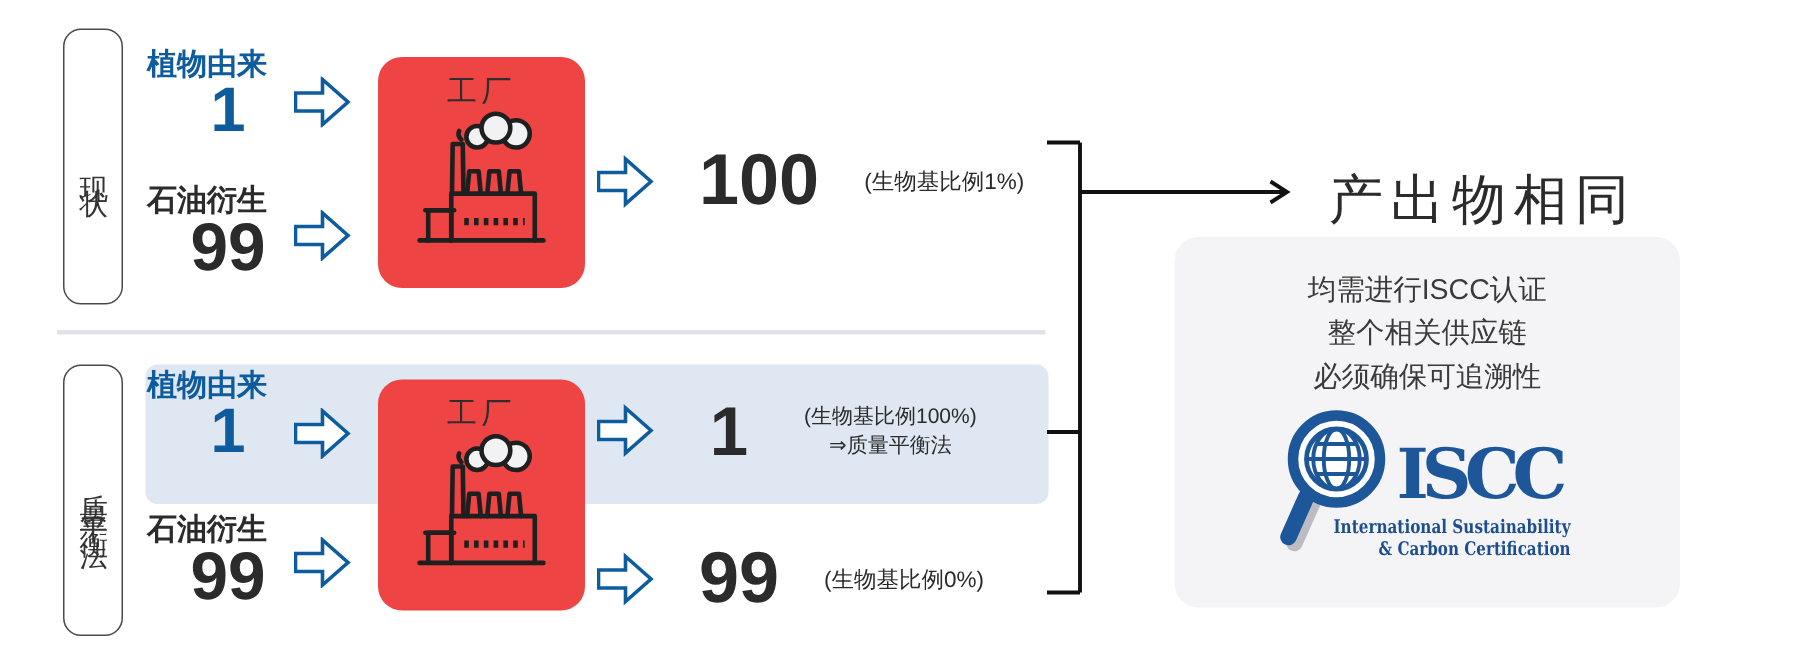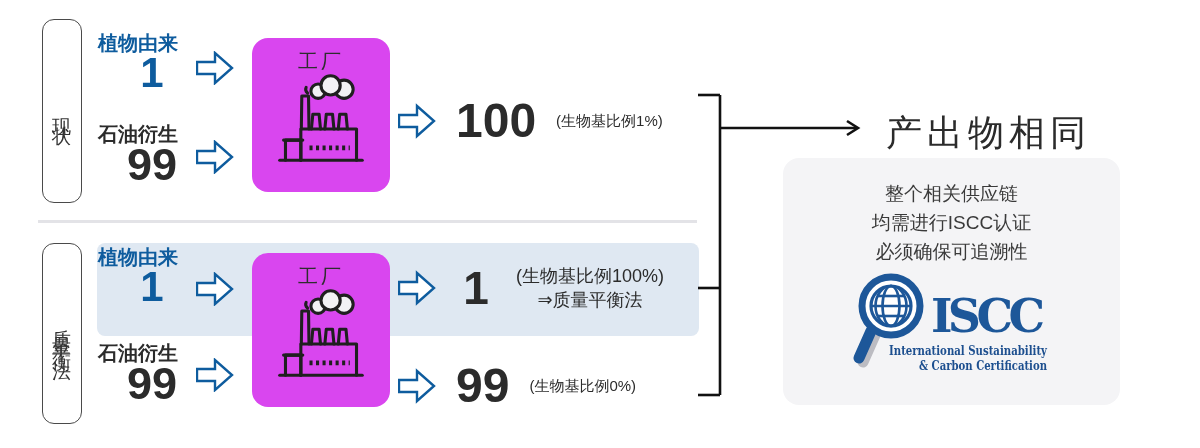--- a/index.html
+++ b/index.html
@@ -10,31 +10,31 @@
   .vbox{position:absolute;left:42px;width:40px;border:1.5px solid #4a4a4a;border-radius:12px;
         display:flex;align-items:center;justify-content:center;background:#fff;box-sizing:border-box;}
   .vbox span{writing-mode:vertical-rl;text-orientation:upright;font-size:19px;color:#333;
              letter-spacing:8px;line-height:1;}
 
   .in-label{position:absolute;width:108px;font-weight:bold;font-size:20px;line-height:1.1;}
   .in-value{position:absolute;width:108px;text-align:center;font-weight:bold;font-size:42px;line-height:1;}
   .blue{color:#0e5c9e;}
   .dark{color:#2b2b2b;}
 
-  .factory-box{position:absolute;left:252px;width:138px;height:154px;background:#d946ef;border-radius:16px;
+  .factory-box{position:absolute;left:252px;width:138px;height:154px;background:#ef4444;border-radius:16px;
                display:flex;flex-direction:column;align-items:center;z-index:1;}
   .factory-title{margin-top:13px;font-size:20px;color:#2e2e2e;letter-spacing:3px;line-height:1;}
 
   .arrow{position:absolute;width:38px;height:34px;}
-  .out-row{position:absolute;display:flex;align-items:center;gap:20px;}
+  .out-row{position:absolute;display:flex;align-items:center;gap:30px;}
   .out-row .arrow-inline{width:38px;height:36px;flex:0 0 auto;}
   .out-value{font-weight:bold;font-size:48px;line-height:1;color:#2b2b2b;}
   .out-value.sm{min-width:40px;text-align:center;}
   .out-note{font-size:15px;color:#2b2b2b;white-space:nowrap;}
-  .note-col{display:flex;flex-direction:column;align-items:center;font-size:18px;color:#2b2b2b;line-height:1.35;white-space:nowrap;}
+  .note-col{display:flex;flex-direction:column;align-items:center;font-size:14px;color:#2b2b2b;line-height:1.35;white-space:nowrap;}
 
   .band{position:absolute;left:97px;top:243px;width:602px;height:93px;background:#dfe8f2;border-radius:8px;z-index:0;}
   .divider{position:absolute;left:38px;top:220px;width:659px;height:3px;background:#e3e3e7;}
 
   .bracket{position:absolute;left:694px;top:90px;width:172px;height:312px;}
   .result-title{position:absolute;left:886px;top:109px;font-size:36px;color:#2b2b2b;letter-spacing:5px;white-space:nowrap;}
 
   .iscc-box{position:absolute;left:783px;top:158px;width:337px;height:247px;background:#f4f4f6;border-radius:16px;
             text-align:center;z-index:1;}
   .iscc-lines{margin-top:21px;font-size:19px;line-height:29px;color:#3a3a3a;}
@@ -151,22 +151,22 @@
     <path d="M4 198 H26"></path>
     <path d="M4 305 H26"></path>
     <path d="M26 38 H162"></path>
     <path d="M153 31 L164 38 L153 45"></path>
   </svg>
 
   <div class="result-title">产出物相同</div>
 
   <div class="iscc-box">
     <div class="iscc-lines">
+      <div>均需进行ISCC认证</div>
       <div>整个相关供应链</div>
-      <div>均需进行ISCC认证</div>
       <div>必须确保可追溯性</div>
     </div>
     <svg class="iscc-logo" viewBox="0 0 202 114">
       <g>
         <line x1="24" y1="66" x2="12" y2="93" stroke="#bcbcc2" stroke-width="11" stroke-linecap="round"></line>
         <line x1="20" y1="62" x2="8" y2="89" stroke="#1d5799" stroke-width="11" stroke-linecap="round"></line>
         <circle cx="40" cy="37" r="29" fill="#ffffff" stroke="#1d5799" stroke-width="7"></circle>
       </g>
       <g fill="none" stroke="#1d5799">
         <circle cx="40" cy="37" r="20" stroke-width="3.2"></circle>

